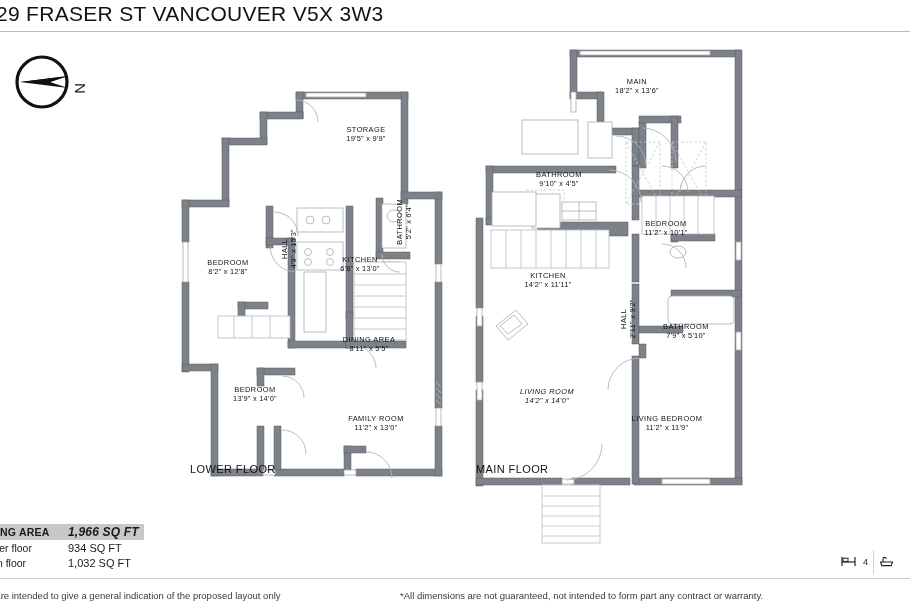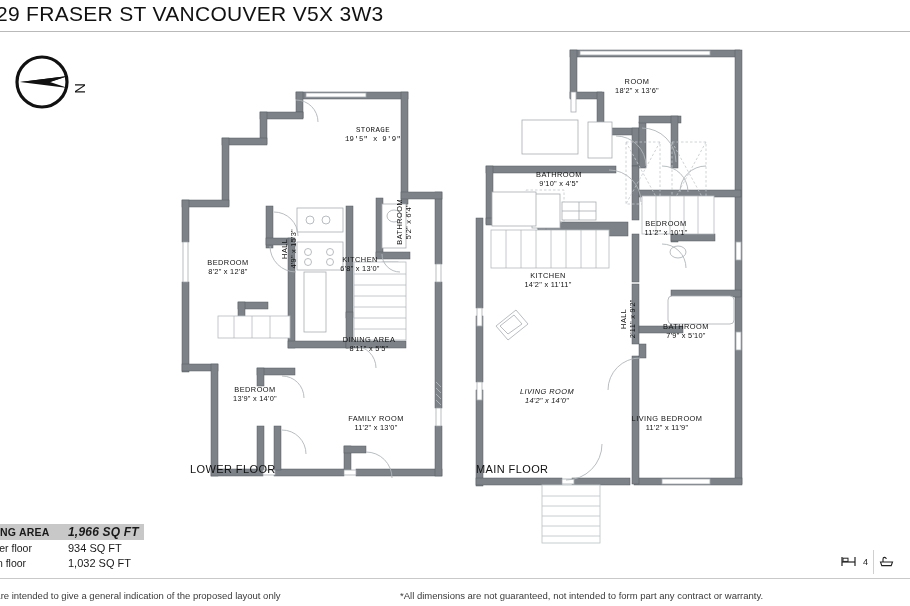--- a/index.html
+++ b/index.html
@@ -334,21 +334,21 @@
         <line x1="76" y1="452" x2="134" y2="452"></line>
         <line x1="76" y1="462" x2="134" y2="462"></line>
         <line x1="76" y1="472" x2="134" y2="472"></line>
         <line x1="76" y1="482" x2="134" y2="482"></line>
         <line x1="76" y1="492" x2="134" y2="492"></line>
       </g>
     </svg>
   </div>
 
   <div id="room-labels">
-      <div class="room" style="left: 323px; top: 126px; width: 100px; font-family: Liberation Mono, monospace;">
+      <div class="room" style="left: 316px; top: 126px; width: 100px;">
         <span class="nm">STORAGE</span>
         <span class="dm">19'5" x 9'9"</span>
       </div>
       <div class="room rot" style="left: 355px; top: 213px; width: 100px;">
         <span class="nm">BATHROOM</span>
         <span class="dm">5'2" x 6'4"</span>
       </div>
       <div class="room" style="left: 178px; top: 259px; width: 100px;">
         <span class="nm">BEDROOM</span>
         <span class="dm">8'2" x 12'8"</span>
@@ -367,21 +367,21 @@
       </div>
       <div class="room" style="left: 205px; top: 386px; width: 100px;">
         <span class="nm">BEDROOM</span>
         <span class="dm">13'9" x 14'0"</span>
       </div>
       <div class="room" style="left: 326px; top: 415px; width: 100px;">
         <span class="nm">FAMILY ROOM</span>
         <span class="dm">11'2" x 13'0"</span>
       </div>
       <div class="room" style="left: 587px; top: 78px; width: 100px;">
-        <span class="nm">ROOM</span>
+        <span class="nm">MAIN</span>
         <span class="dm">18'2" x 13'6"</span>
       </div>
       <div class="room" style="left: 509px; top: 171px; width: 100px;">
         <span class="nm">BATHROOM</span>
         <span class="dm">9'10" x 4'5"</span>
       </div>
       <div class="room" style="left: 616px; top: 220px; width: 100px;">
         <span class="nm">BEDROOM</span>
         <span class="dm">11'2" x 10'1"</span>
       </div>

